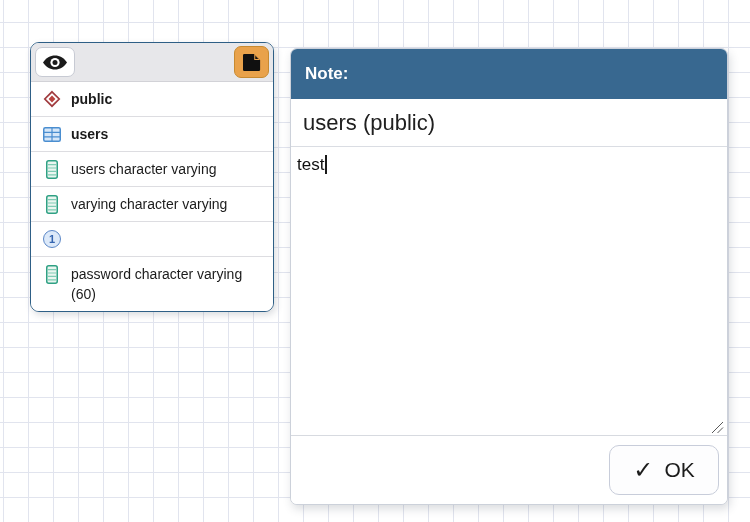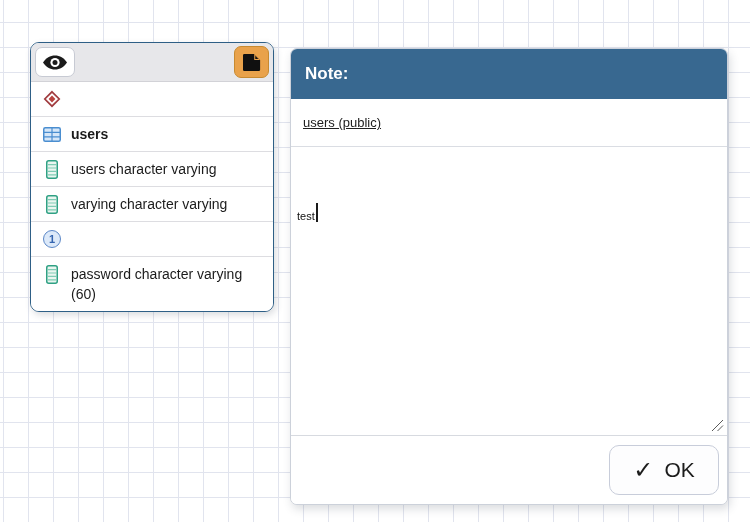--- a/index.html
+++ b/index.html
@@ -74,29 +74,27 @@
     overflow: hidden; box-sizing: border-box;
   }
   .nd-header {
     height: 50px; flex: none; background: #386890; color: #ffffff;
     font-size: 17px; font-weight: 600;
     display: flex; align-items: center; padding: 0 14px;
   }
   .nd-subtitle {
     height: 47px; flex: none;
     display: flex; align-items: center; padding: 0 12px;
-    font-size: 13px; color: #202020;
+    font-size: 22px; color: #202020;
     border-bottom: 1px solid #dadde3;
-    text-decoration: underline;
   }
   .nd-textarea {
     flex: 1; position: relative;
-    padding: 8px 6px; font-size: 11px; color: #101010;
+    padding: 8px 6px; font-size: 17px; color: #101010;
     cursor: text;
-    margin-top: 48px;
   }
   .caret {
     display: inline-block; width: 2px; height: 19px;
     background: #1a1a1a; vertical-align: text-bottom; margin-left: 1px;
   }
   .resize-handle {
     position: absolute; right: 3px; bottom: 3px; width: 13px; height: 13px;
     cursor: nwse-resize;
   }
   .nd-footer {
@@ -140,20 +138,21 @@
       </button>
     </div>
 
     <div class="node-row bold">
       <span class="ric">
         <svg width="18" height="18" viewBox="0 0 18 18">
           <polygon points="9,1.8 16.2,9 9,16.2 1.8,9" fill="none" stroke="#a03b3e" stroke-width="1.7"></polygon>
           <polygon points="9,5.6 12.4,9 9,12.4 5.6,9" fill="#b8423e"></polygon>
         </svg>
       </span>
+      <span class="rtext">public</span>
     </div>
 
     <div class="node-row bold">
       <span class="ric">
         <svg width="18" height="15" viewBox="0 0 18 15">
           <rect x="0.75" y="0.75" width="16.5" height="13.5" rx="1.5" fill="#d6e7f8" stroke="#4a8ed0" stroke-width="1.5"></rect>
           <line x1="9" y1="1" x2="9" y2="14" stroke="#4a8ed0" stroke-width="1.2"></line>
           <line x1="1" y1="5.4" x2="17" y2="5.4" stroke="#4a8ed0" stroke-width="1.2"></line>
           <line x1="1" y1="9.8" x2="17" y2="9.8" stroke="#4a8ed0" stroke-width="1.2"></line>
         </svg>

